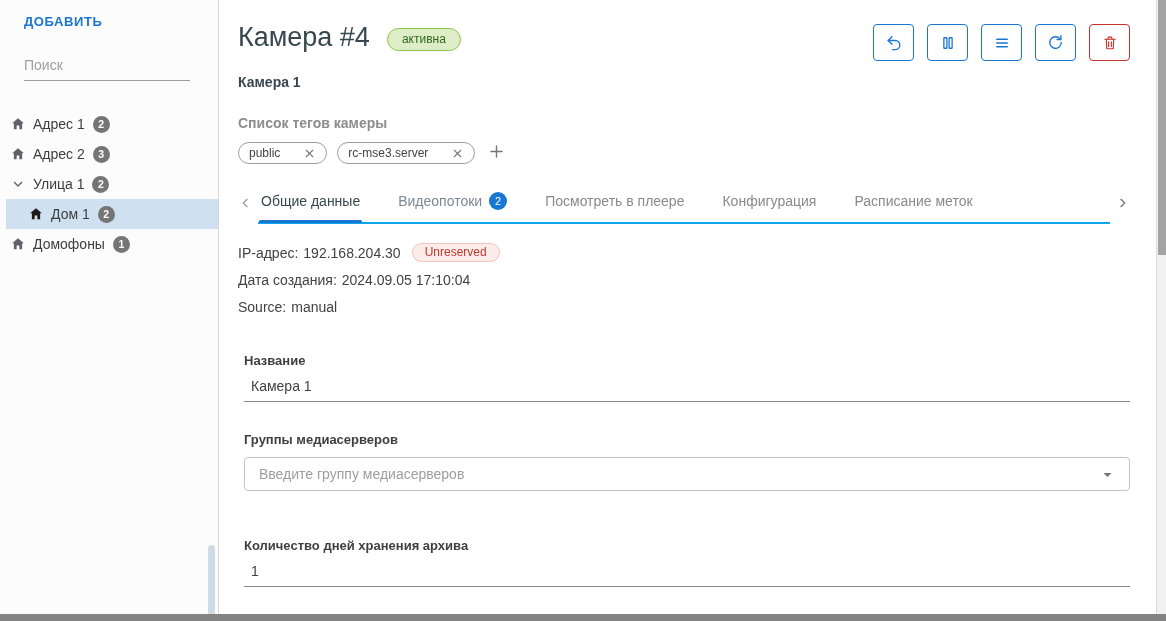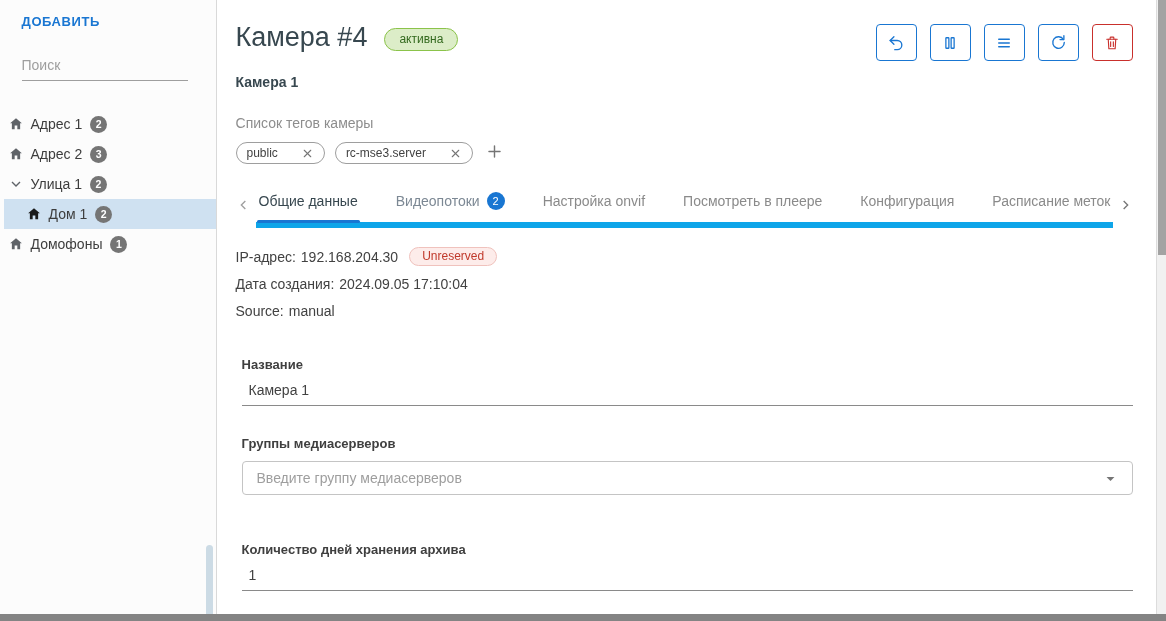--- a/index.html
+++ b/index.html
@@ -53,34 +53,34 @@
   }
   .actions { display:flex; gap:13px; margin-top:10px; }
   .action-btn {
     width:41px; height:37px; border:1px solid var(--accent,#1976d2); border-radius:4px;
     background:#fff; color:var(--accent,#1976d2); display:flex; align-items:center; justify-content:center; cursor:pointer; padding:0;
   }
   .action-btn.danger { border-color:var(--danger,#c9302c); color:var(--danger,#c9302c); }
   .action-btn .icon { display:flex; }
 
   .subtitle { font-size:14px; font-weight:700; color:#37474f; margin-top:13px; }
-  .tags-label { font-size:14px; color:#8d8d8d; margin-top:25px; }
+  .tags-label { font-size:14px; color:#8d8d8d; margin-top:25px;font-weight:bold; }
   .tags-row { display:flex; align-items:center; gap:10px; margin-top:9px; }
   .tag-chip {
     display:inline-flex; align-items:center; gap:23px; border:1px solid #9e9e9e; border-radius:12px;
     padding:0 10px; height:22px; font-size:12px; color:#424242; cursor:default;
   }
   .tag-chip .icon { color:#757575; display:flex; cursor:pointer; }
   .add-tag { background:none; border:none; color:#757575; display:flex; cursor:pointer; padding:2px; }
 
   
   .tabs-row { display:flex; align-items:stretch; margin-top:19px; }
   .tab-scroll { width:20px; display:flex; align-items:center; justify-content:flex-start; color:#9e9e9e; background:none; border:none; cursor:pointer; padding:0; }
   .tab-scroll.right { justify-content:flex-end; color:#757575; }
-  .tabs { display:flex; gap:34px; flex:1; border-bottom:6px solid #0ea5e9; padding-left:1px; }
+  .tabs { display:flex; gap:34px; flex:1; border-bottom:2px solid #0ea5e9; padding-left:1px; }
   .tab { font-size:14px; color:#8a8a8a; padding:7px 2px 12px; position:relative; cursor:pointer; white-space:nowrap; display:flex; align-items:center; gap:7px; }
   .tab.active { color:#37474f; }
   .tab.active::after { content:""; position:absolute; left:0; right:0; bottom:-1px; height:3px; background:var(--accent,#1976d2); border-radius:2px; }
   .tab.has-badge { color:#7c8894; }
   .tab-badge {
     background:var(--tab-badge-bg,#1976d2); color:#fff; width:18px; height:18px; border-radius:50%;
     font-size:11px; display:inline-flex; align-items:center; justify-content:center;
   }
 
   
@@ -273,23 +273,20 @@
         </button>
       <div class="tabs">
           <div class="tab active">
             <span>Общие данные</span>
           </div>
           <div class="tab has-badge">
             <span>Видеопотоки</span>
             <span class="tab-badge">2</span>
           </div>
           <div class="tab">
-            <span>Настройка onvif</span>
-          </div>
-          <div class="tab">
             <span>Посмотреть в плеере</span>
           </div>
           <div class="tab">
             <span>Конфигурация</span>
           </div>
           <div class="tab">
             <span>Расписание меток</span>
           </div>
         </div>
       <button class="tab-scroll right">

